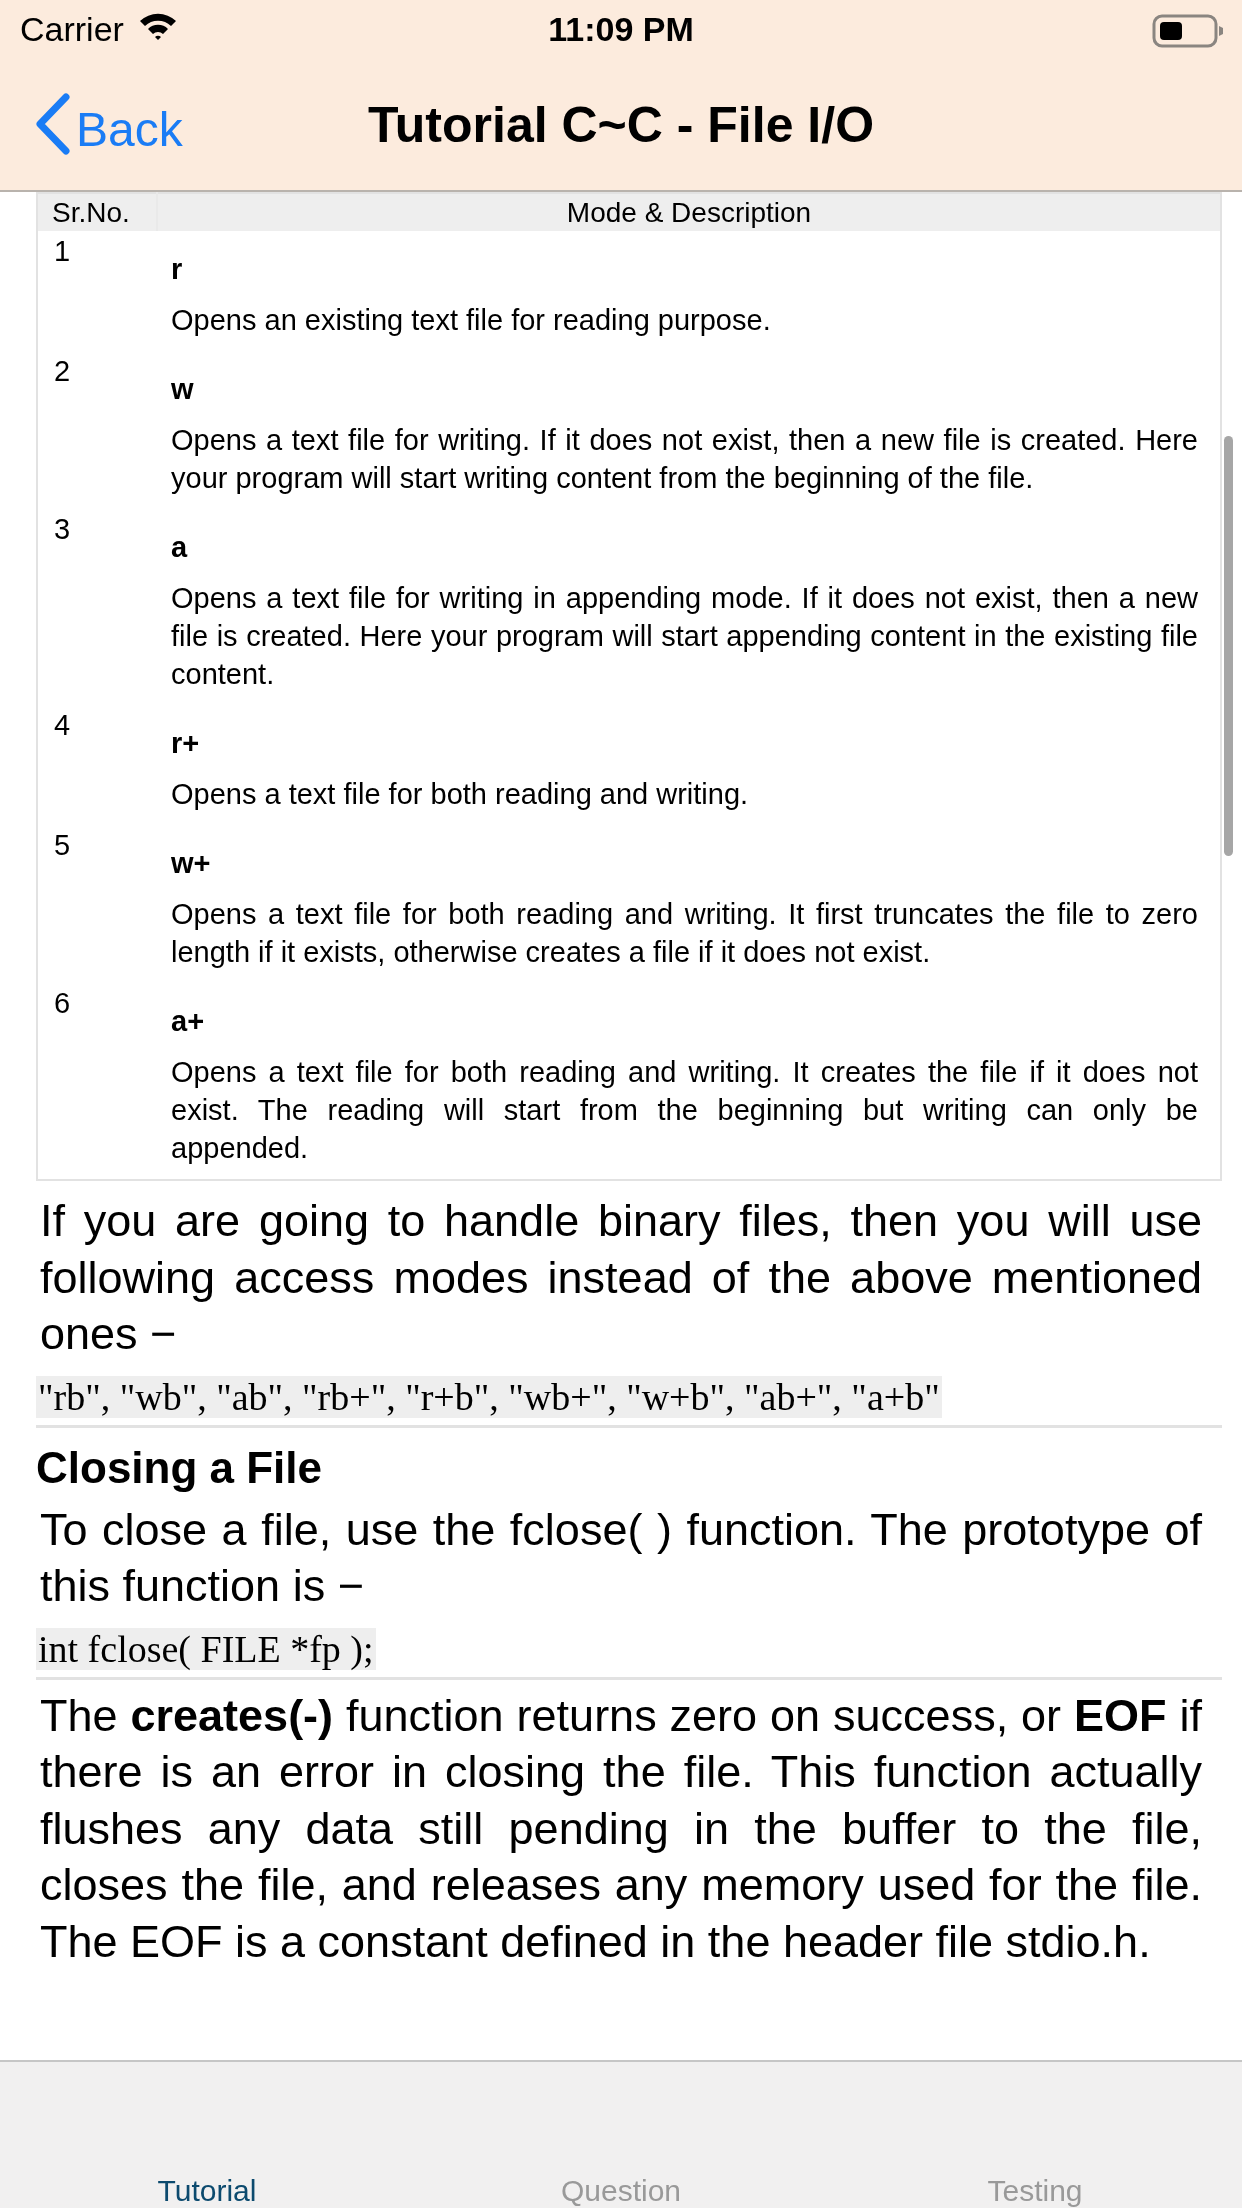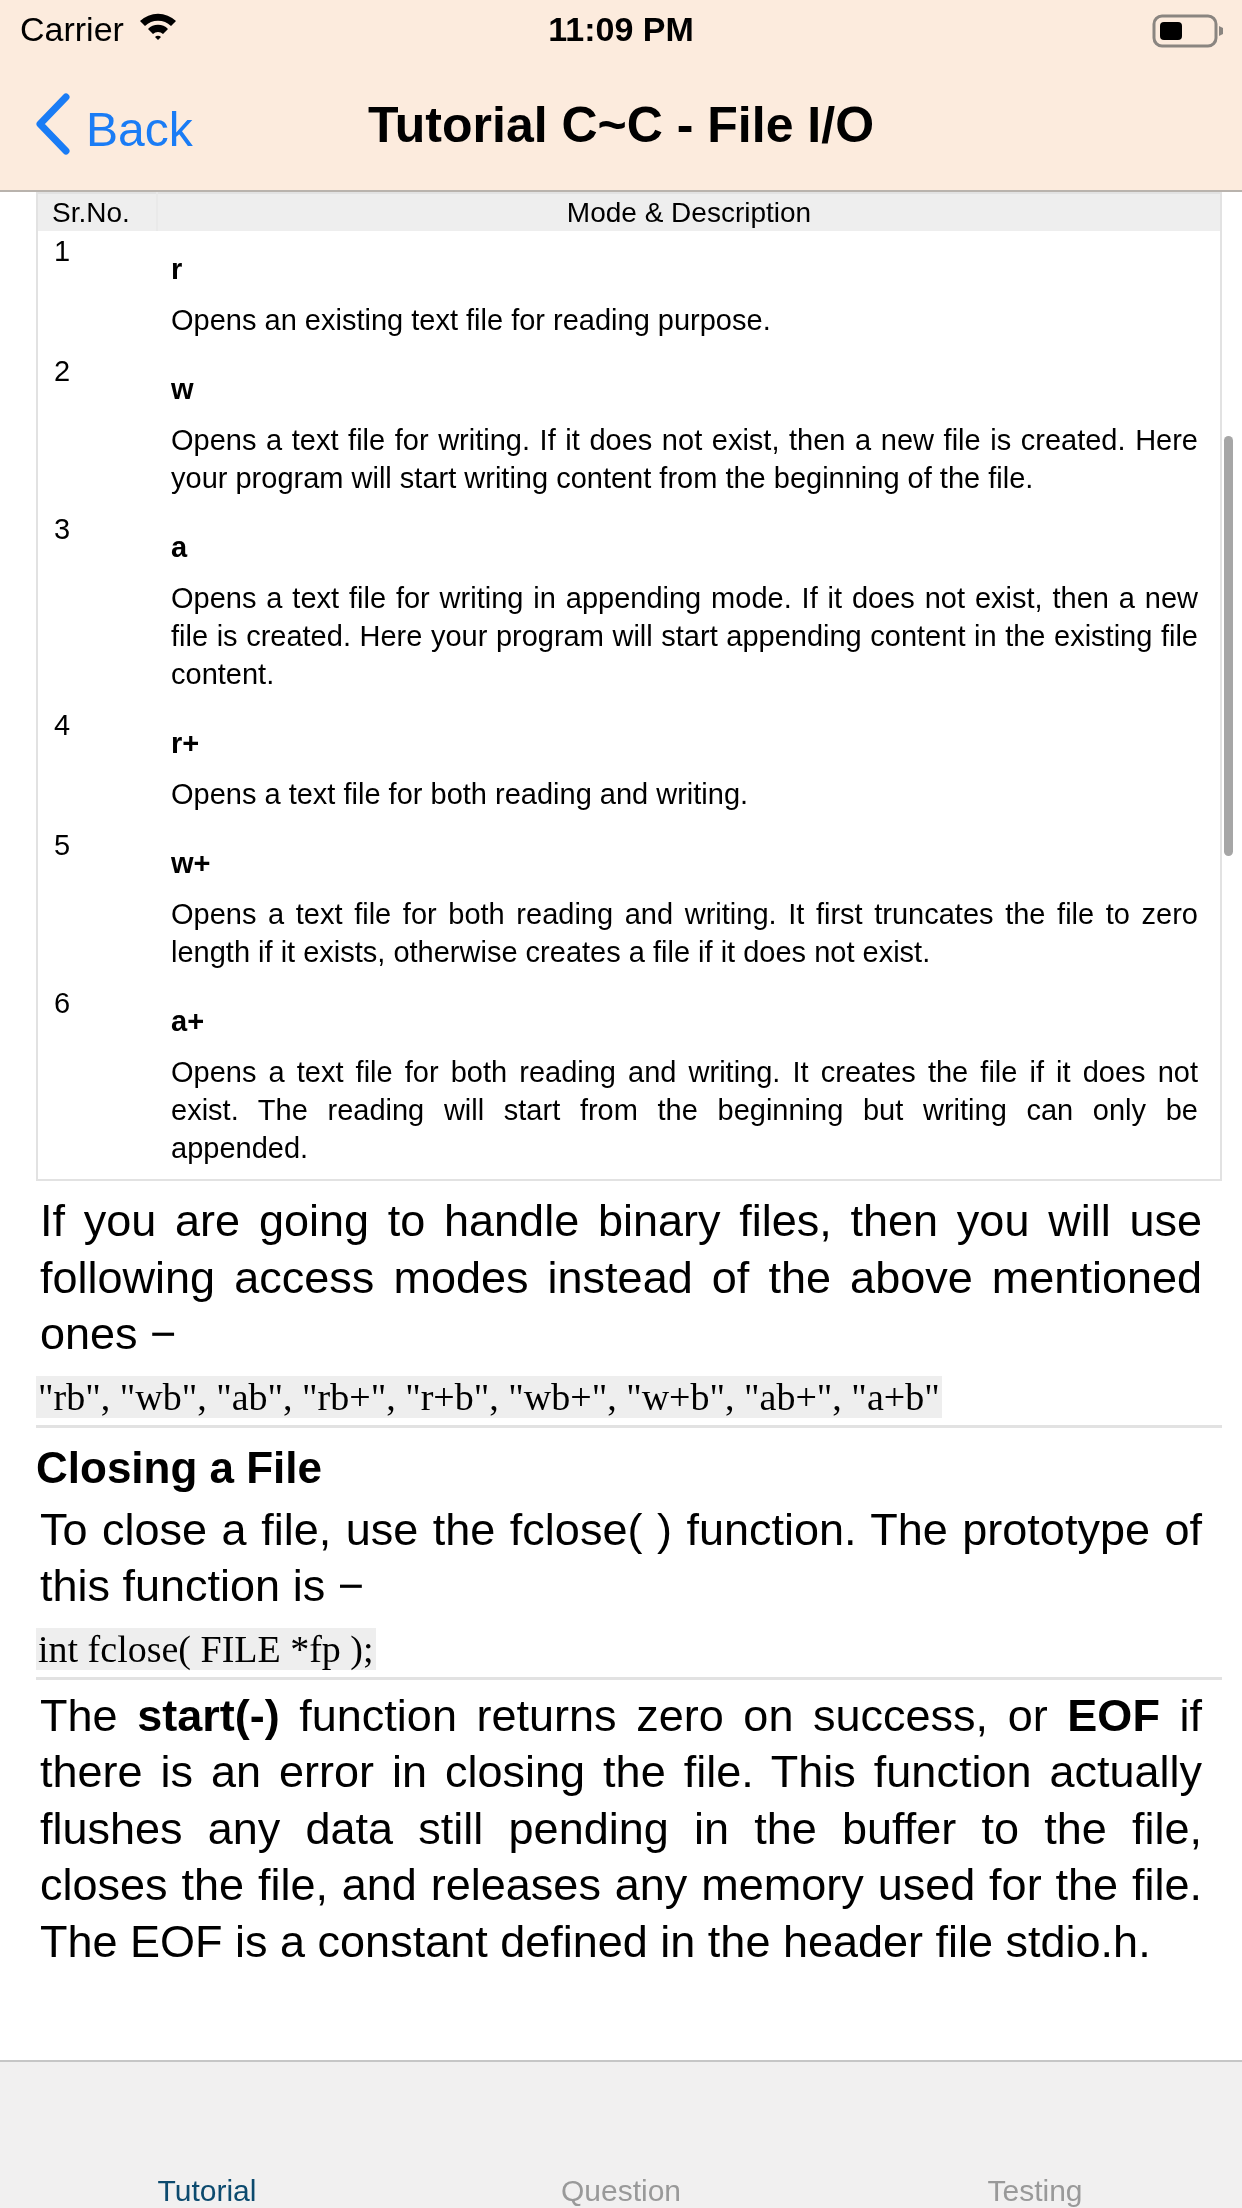--- a/index.html
+++ b/index.html
@@ -19,21 +19,21 @@
   .sb-carrier { position: absolute; left: 20px; top: 10px; display: flex; align-items: center; gap: 14px; }
   .sb-time { position: absolute; left: 0; right: 0; top: 10px; text-align: center; font-weight: bold; font-size: 34px; }
   .sb-battery { position: absolute; right: 18px; top: 14px; width: 72px; height: 34px; }
   .navbar {
     position: absolute; left: 0; top: 64px; width: 1242px; height: 128px;
     background: #fcebdd;
     border-bottom: 2px solid #b9b3ad;
   }
   .back-btn {
     position: absolute; left: 34px; top: 30px; height: 70px;
-    display: flex; align-items: center; gap: 14px;
+    display: flex; align-items: center; gap: 4px;
     color: #1a7cf5; font-size: 48px; cursor: pointer; text-align: right;
   }
   .nav-title {
     position: absolute; left: 0; right: 0; top: 32px; text-align: center;
     font-size: 50px; font-weight: bold;
   }
   .content {
     position: absolute; left: 0; top: 192px; width: 1242px; height: 1868px;
     overflow: hidden; background: #fff;
   }
@@ -175,21 +175,21 @@
     <div class="code"><span>"rb", "wb", "ab", "rb+", "r+b", "wb+", "w+b", "ab+", "a+b"</span></div>
     <hr class="hr">
 
     <h2 class="h2">Closing a File</h2>
 
     <p class="para" style="margin-top:4px;">To close a file, use the fclose( ) function. The prototype of this function is −</p>
 
     <div class="code"><span>int fclose( FILE *fp );</span></div>
     <hr class="hr">
 
-    <p class="para" style="margin-top:8px;"><span>The </span><b>start(-)</b><span> function returns zero on success, or </span><b>EOF</b><span> if there is an error in closing the file. This function actually flushes any data still pending in the buffer to the file, closes the file, and releases any memory used for the file. The EOF is a constant defined in the header file stdio.h.</span></p>
+    <p class="para" style="margin-top:8px;"><span>The </span><b>creates(-)</b><span> function returns zero on success, or </span><b>EOF</b><span> if there is an error in closing the file. This function actually flushes any data still pending in the buffer to the file, closes the file, and releases any memory used for the file. The EOF is a constant defined in the header file stdio.h.</span></p>
   </div>
 </div>
 
 <div class="scrollbar"></div>
 
 <div class="tabbar">
   <div class="tab active" style="left:0;">Tutorial</div>
   <div class="tab" style="left:414px;">Question</div>
   <div class="tab" style="left:828px;">Testing</div>
 </div>

